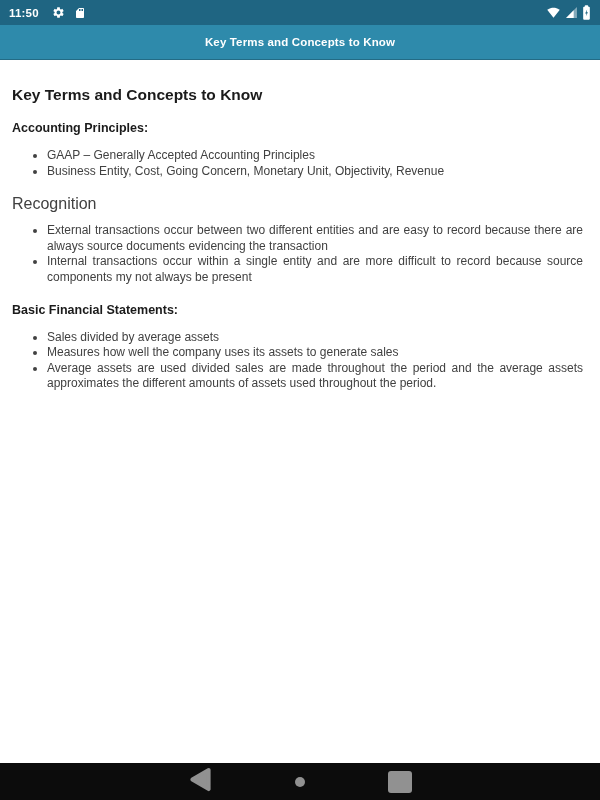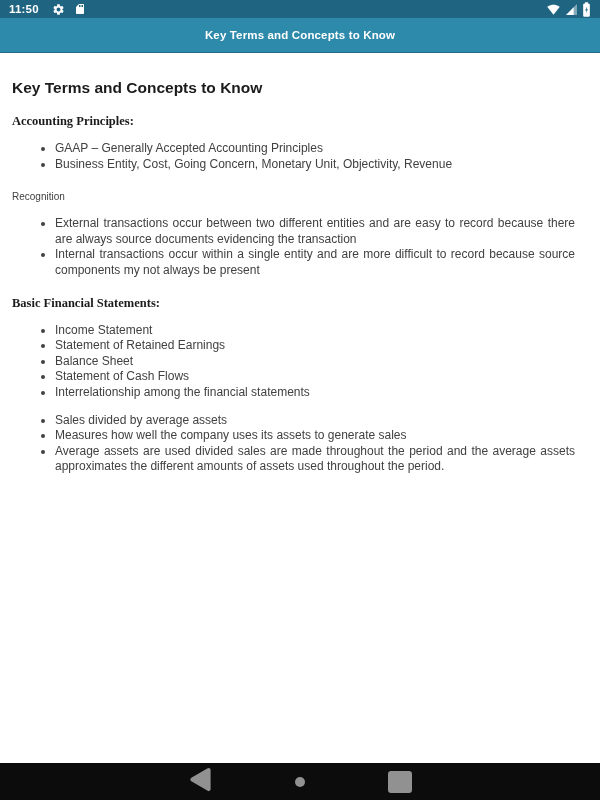--- a/index.html
+++ b/index.html
@@ -4,21 +4,21 @@
 <style>
   * { margin:0; padding:0; box-sizing:border-box; }
   html,body { background:#555; }
   .phone {
     width:600px; height:800px; position:relative; margin:0 auto;
     background:#fff; overflow:hidden;
     font-family:"Liberation Sans", sans-serif;
   }
   
   .statusbar {
-    height:18px; background:var(--status-bar, #1f6582);
+    height:25px; background:var(--status-bar, #1f6582);
     display:flex; align-items:center; padding:0 9px; color:#fff;
   }
   .sb-time { font-size:11.5px; font-weight:bold; letter-spacing:.2px; margin-right:13px; }
   .sb-left-icons { display:flex; align-items:center; gap:9px; }
   .sb-right { margin-left:auto; display:flex; align-items:center; gap:4px; }
   .sb-icon { display:flex; align-items:center; }
   
   .appbar {
     height:35px; background:var(--app-bar, #2e8aab);
     display:flex; align-items:center; justify-content:center;
@@ -29,24 +29,24 @@
   .content {
     height:709px; overflow:hidden; padding:0 12px;
     color:var(--body-text, #414141); background:#fff;
   }
   .doc-title {
     font-size:15.5px; font-weight:bold; color:var(--heading-text, #1b1b1b);
     margin-top:25px; line-height:19px;
   }
   .sec-heading {
     font-size:12.5px; font-weight:bold; color:var(--heading-text, #1b1b1b);
-    margin-top:17px; line-height:15px;font-family:Liberation Serif, serif;
+    margin-top:17px; line-height:15px;
   }
-  .paragraph { font-size:10px; margin-top:17px; line-height:15px; }
-  ul.bullets { margin:12px 12px 0; padding-left:31px; list-style:disc; }
+  .paragraph { font-size:16px; margin-top:17px; line-height:15px; }
+  ul.bullets { margin:12px 4px 0; padding-left:31px; list-style:disc; }
   ul.bullets li {
     font-size:12px; line-height:15.6px; text-align:justify; padding-right:1px;
   }
   
   .navbar {
     position:absolute; left:0; bottom:0; width:600px; height:37px;
     background:var(--nav-bar, #0c0c0c);
     display:flex; align-items:center; justify-content:center;
   }
   .nav-slot { width:100px; display:flex; align-items:center; justify-content:center; height:100%; cursor:pointer; }
@@ -105,27 +105,20 @@
           <li class="">GAAP – Generally Accepted Accounting Principles</li>
           <li class="">Business Entity, Cost, Going Concern, Monetary Unit, Objectivity, Revenue</li>
         </ul>
         <div class="paragraph">Recognition</div>
         <ul class="bullets">
           <li class="">External transactions occur between two different entities and are easy to record because there are always source documents evidencing the transaction</li>
           <li class="">Internal transactions occur within a single entity and are more difficult to record because source components my not always be present</li>
         </ul>
         <div class="sec-heading">Basic Financial Statements:</div>
         <ul class="bullets">
-          <li class="">Income Statement</li>
-          <li class="">Statement of Retained Earnings</li>
-          <li class="">Balance Sheet</li>
-          <li class="">Statement of Cash Flows</li>
-          <li class="">Interrelationship among the financial statements</li>
-        </ul>
-        <ul class="bullets">
           <li class="">Sales divided by average assets</li>
           <li class="">Measures how well the company uses its assets to generate sales</li>
           <li class="">Average assets are used divided sales are made throughout the period and the average assets approximates the different amounts of assets used throughout the period.</li>
         </ul>
       </div>
   </div>
 
   <div class="navbar">
     <div class="nav-slot">
       <span>

